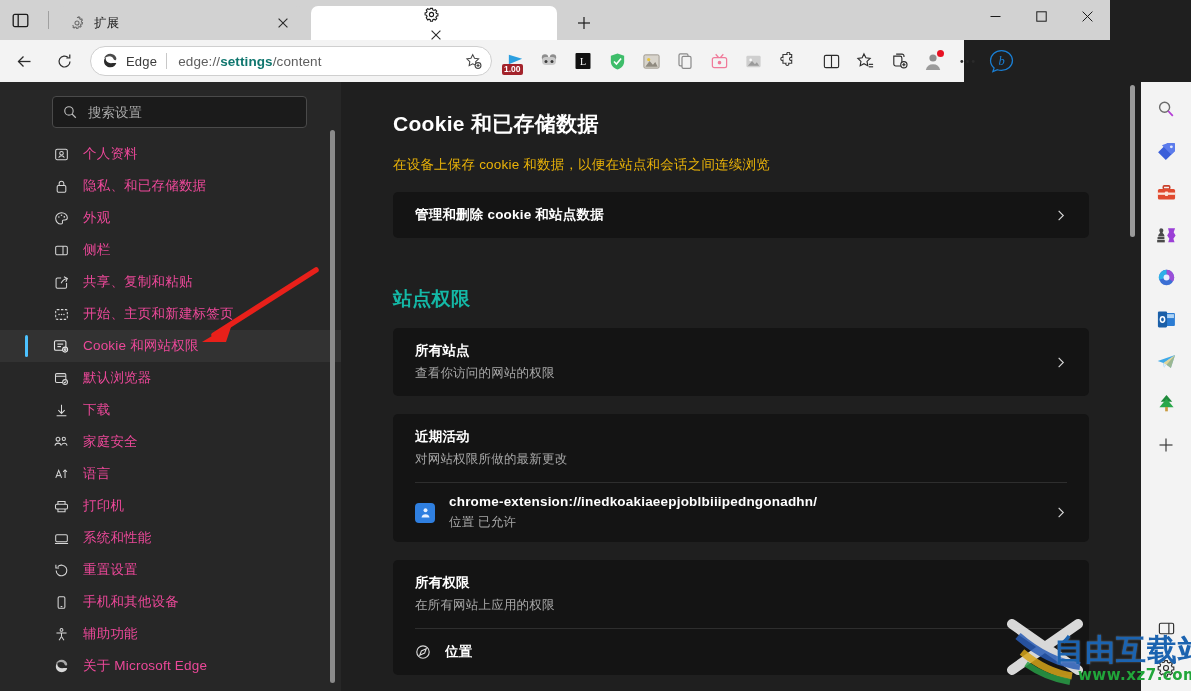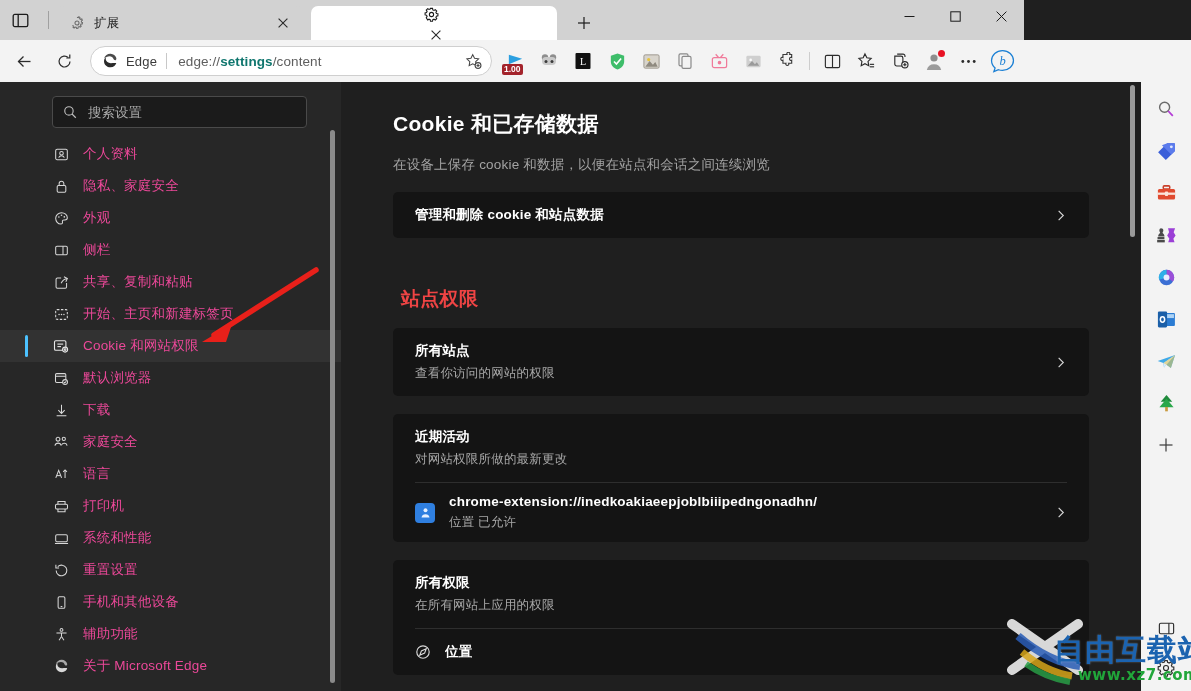--- a/index.html
+++ b/index.html
@@ -12,21 +12,21 @@
   #app {
     position: relative;
     width: 1191px; height: 691px;
     background: #1f1f1f;
     overflow: hidden;
   }
 
   
   .tabstrip {
     position: absolute; top: 0; left: 0;
-    width: 1024px; height: 40px;
+    width: 1110px; height: 40px;
     background: #d2d2d2;
     display: flex; align-items: flex-end; gap: 8px;
   }
   .tab-left-btn {
     width: 40px; height: 40px;
     display: flex; align-items: center; justify-content: center;
     flex: 0 0 auto;
   }
   .tab-left-btn svg { display:block; }
   .tab-sep {
@@ -67,21 +67,21 @@
   .tabstrip-spacer { flex: 1 1 auto; height: 1px; }
   .wincontrols { display: flex; align-items: flex-start; height: 40px; flex:0 0 auto;}
   .wc {
     width: 46px; height: 32px;
     display: flex; align-items: center; justify-content: center;
   }
 
   
   .navbar {
     position: absolute; top: 40px; left: 0;
-    width: 1191px; height: 42px;
+    width: 964px; height: 42px;
     background: #f3f3f3;
     display: flex; align-items: center;
     padding: 0 4px;
   }
   .navbtn {
     width: 34px; height: 32px; margin: 0 3px;
     display: flex; align-items: center; justify-content: center;
     border-radius: 5px; flex: 0 0 auto;
   }
   .omnibox {
@@ -167,24 +167,24 @@
   .content {
     flex: 1 1 auto; height: 609px; position: relative;
     overflow: hidden; background: #1f1f1f;
   }
   .content-inner { padding: 28px 52px 0 52px; }
   h1.sec {
     color: #ffffff; font-size: 21px; font-weight: 700;
     letter-spacing: .3px; margin-bottom: 18px;
   }
   h2.sec {
-    color: #ef4444; font-size: 19px; font-weight: 700;
-    letter-spacing: .3px; margin: 0 0 16px 8px;
-  }
-  p.sub { color: #a3a3a3; font-size: 13.5px; margin-bottom: 18px; letter-spacing:.2px;}
+    color: #14b8a6; font-size: 19px; font-weight: 700;
+    letter-spacing: .3px; margin: 0 0 16px 0;
+  }
+  p.sub { color: #eab308; font-size: 13.5px; margin-bottom: 18px; letter-spacing:.2px;}
   .card {
     background: #141414; border-radius: 5px;
     margin-bottom: 18px; overflow: hidden;
   }
   .row {
     display: flex; align-items: center;
     padding: 14px 22px 14px 22px;
     min-height: 46px;
   }
   .row .rtext { flex: 1 1 auto; min-width:0; }
@@ -504,21 +504,21 @@
           <span class="nlabel">个人资料</span>
         </div>
 
         <div class="navitem">
           <span class="nicon">
             <svg width="15" height="15" viewBox="0 0 16 16" fill="none" stroke="#d8d8d8" stroke-width="1.1">
               <rect x="3.4" y="6.9" width="9.2" height="7.3" rx="1.3"></rect>
               <path d="M5.5 6.9V4.9a2.5 2.5 0 0 1 5 0v2"></path>
             </svg>
           </span>
-          <span class="nlabel">隐私、家庭安全</span>
+          <span class="nlabel">隐私、和已存储数据</span>
         </div>
 
         <div class="navitem">
           <span class="nicon">
             <svg width="15" height="15" viewBox="0 0 16 16" fill="none" stroke="#d8d8d8" stroke-width="1.1">
               <path d="M8 1.8c3.4 0 6.2 2.5 6.2 5.5 0 1.8-1.4 2.4-2.6 2.4h-1.2c-.9 0-1.5.6-1.5 1.4 0 .4.2.8.2 1.2 0 .9-.7 1.6-1.6 1.6-3.4 0-5.7-2.8-5.7-6.1C1.8 4.5 4.6 1.8 8 1.8z"></path>
               <circle cx="5.2" cy="6.4" r=".85" fill="#d8d8d8" stroke="none"></circle>
               <circle cx="8" cy="4.6" r=".85" fill="#d8d8d8" stroke="none"></circle>
               <circle cx="11" cy="6.3" r=".85" fill="#d8d8d8" stroke="none"></circle>
             </svg>

